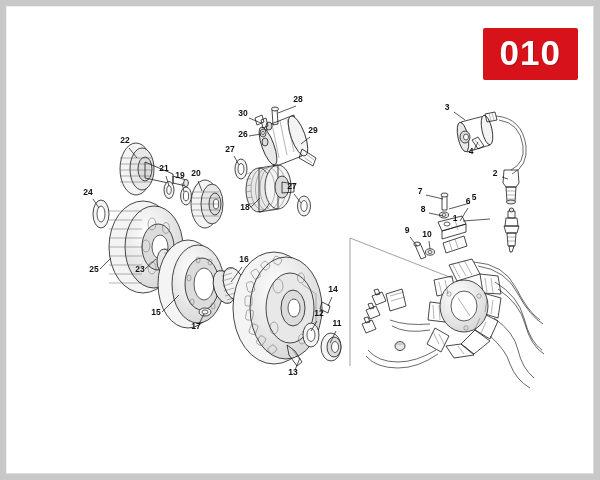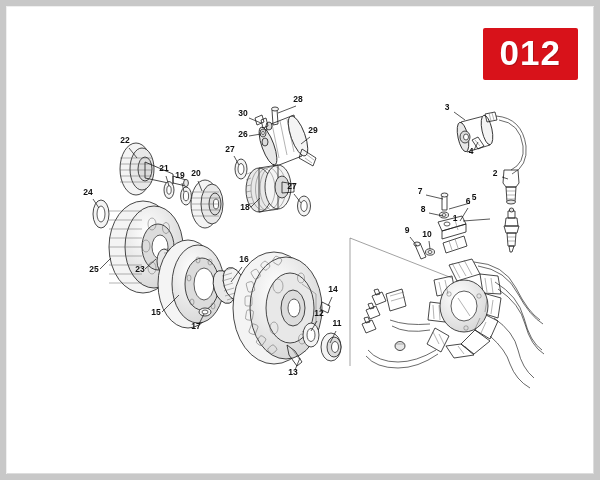--- a/index.html
+++ b/index.html
@@ -569,16 +569,16 @@
         </g>
         <g>
           <path class="ld" d="M288 188 L295 197"></path>
           <text class="cal" x="286" y="183" text-anchor="middle">27</text>
         </g>
       </g>
 
   </svg>
 
   <div id="badge">
-    <span>012</span>
+    <span>010</span>
   </div>
 
 </div>
 
 </body></html>

